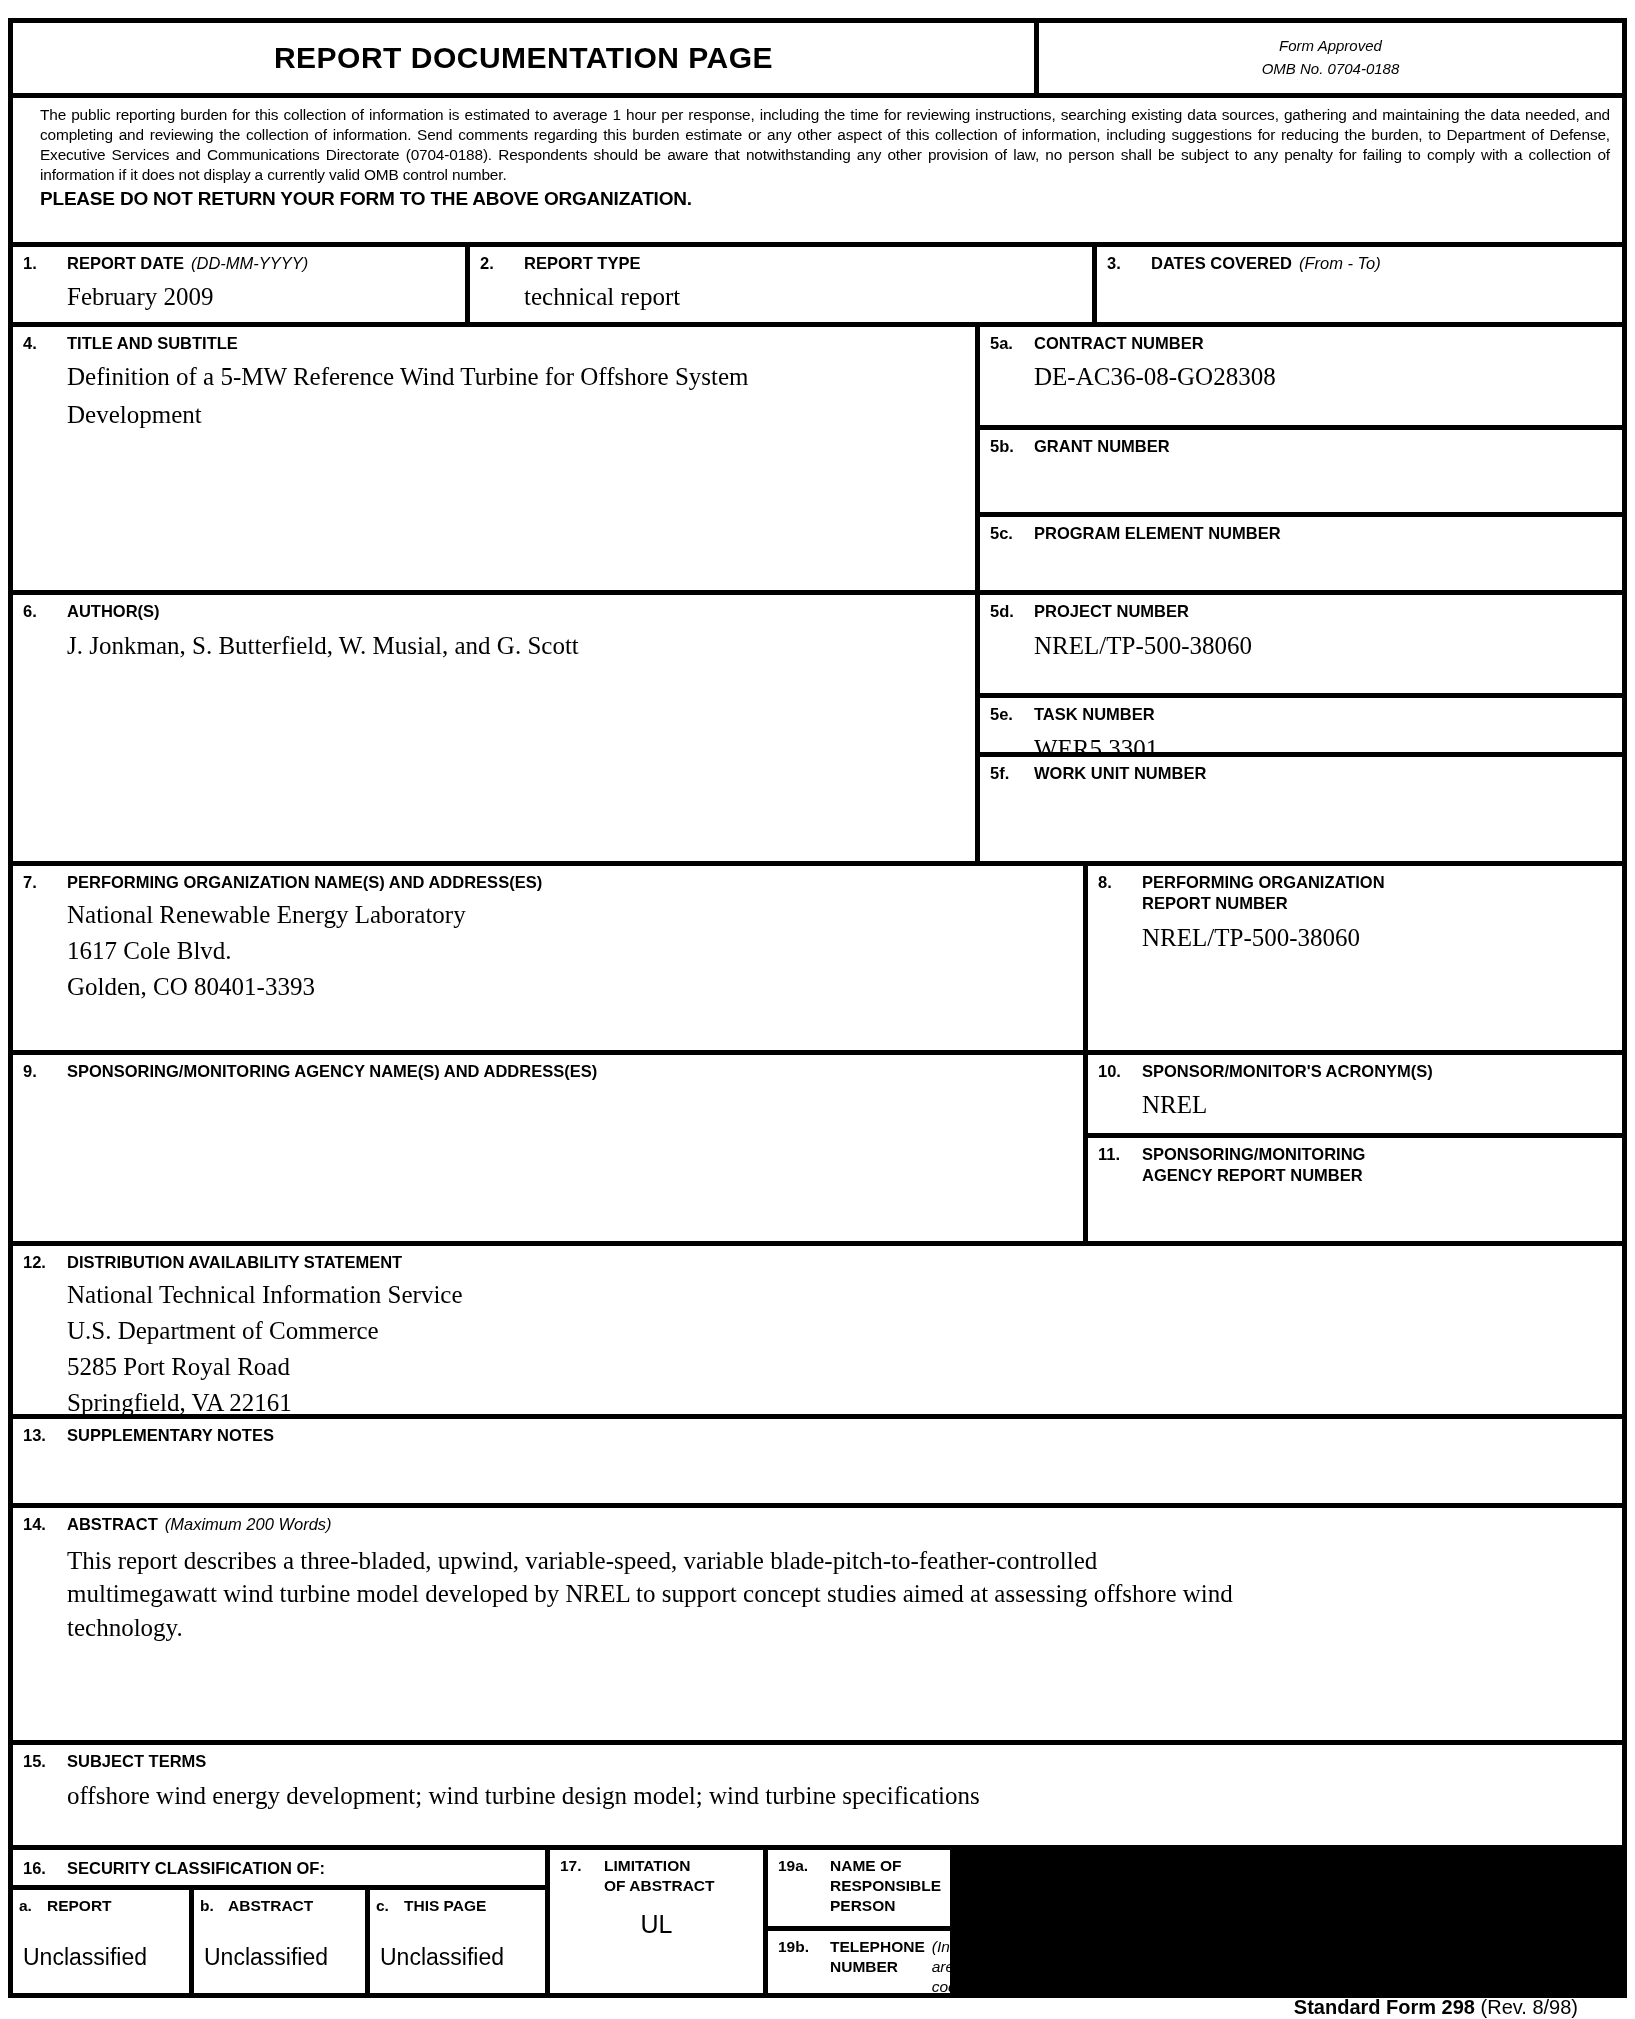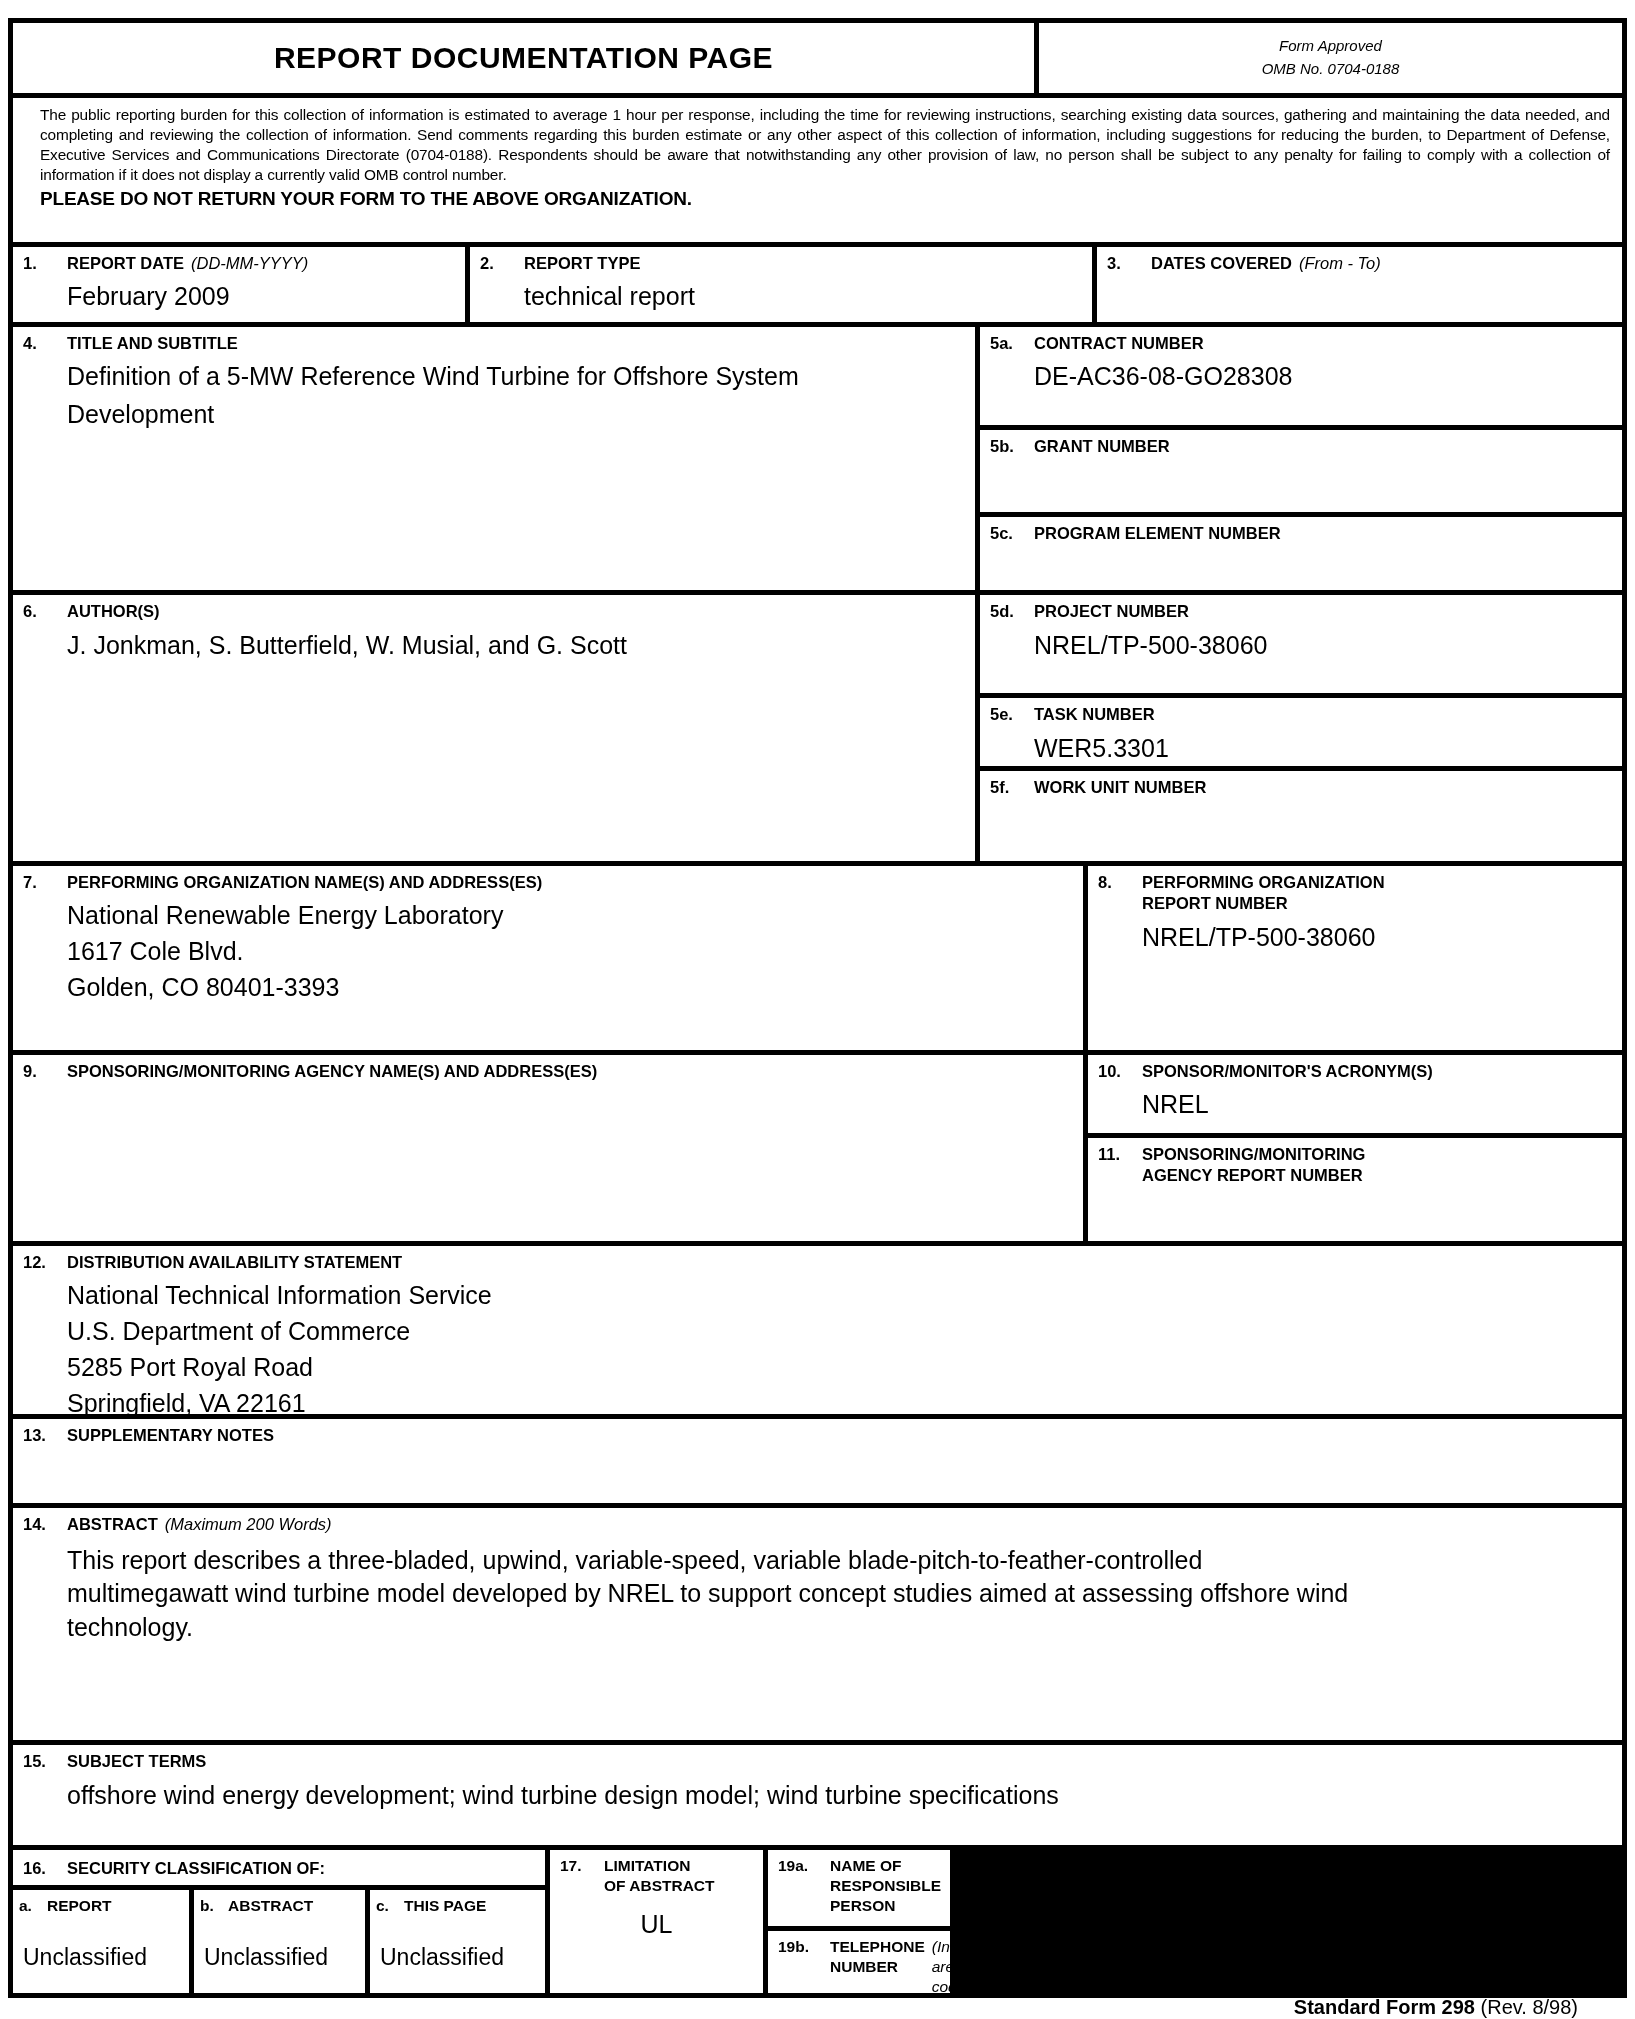--- a/index.html
+++ b/index.html
@@ -26,41 +26,41 @@
   .band7  { height:187px; grid-template-columns:1070px 1fr; }
   .band8  { height:168px; grid-template-columns:1fr; }
   .band9  { height:85px;  grid-template-columns:1fr; }
   .band10 { height:233px; grid-template-columns:1fr; }
   .band11 { height:100px; grid-template-columns:1fr; }
   .band12 { flex:1;       grid-template-columns:532px 213px 182px 1fr; }
 
   .stack { display:flex; flex-direction:column; gap:5px; background:#000; }
   .stack > .cell { flex:0 0 auto; }
   .stack > .cell.grow { flex:1 1 auto; }
-  .h98 { height:98px; } .h82 { height:82px; } .h76 { height:68px; } .h78 { height:78px; } .h62 { height:62px; }
+  .h98 { height:98px; } .h82 { height:82px; } .h76 { height:54px; } .h78 { height:78px; } .h62 { height:62px; }
 
   
   .title-cell { display:flex; align-items:center; justify-content:center; }
   .doc-title { font-size:30px; font-weight:bold; letter-spacing:.5px; }
   .approved-cell { display:flex; flex-direction:column; align-items:center; justify-content:center; }
   .approved { font-style:italic; font-size:15px; line-height:1.5; text-align:right; }
 
   
   .burden-cell { padding:7px 12px 4px 27px; }
   .burden-text { font-size:15.4px; line-height:1.3; text-align:justify; letter-spacing:-0.15px; white-space:pre-line; }
   .burden-notice { font-size:19px; font-weight:bold; margin-top:3px; letter-spacing:-0.2px; }
 
   
   .lab { display:flex; font-size:16.5px; font-weight:bold; line-height:1.3; }
   .num { flex:0 0 44px; }
   .num-sm { flex:0 0 28px; }
   .num-lg { flex:0 0 52px; }
   .ltext { white-space:pre-line; }
   .sfx { font-style:italic; font-weight:normal; margin-left:7px; }
-  .val { font-size:25px; line-height:1.5; margin:4px 0 0 44px; white-space:pre-line; }
+  .val { font-size:25px; line-height:1.5; margin:4px 0 0 44px; white-space:pre-line;font-family:Liberation Serif, serif; }
   .val-tight { line-height:1.44; }
 
   
   .c16 { padding:0; display:flex; flex-direction:column; }
   .c16 > .lab { padding:8px 10px 6px 10px; }
   .subgrid { flex:1; display:grid; grid-template-columns:176px 171px 1fr; gap:5px; background:#000; border-top:5px solid #000; }
   .subcell { background:#fff; padding:6px 6px; }
   .subcell .lab { font-size:15.5px; }
   .subval { font-size:23px; margin:28px 0 0 4px; }
   .ul-val { font-size:25px; text-align:center; margin-top:14px; }

